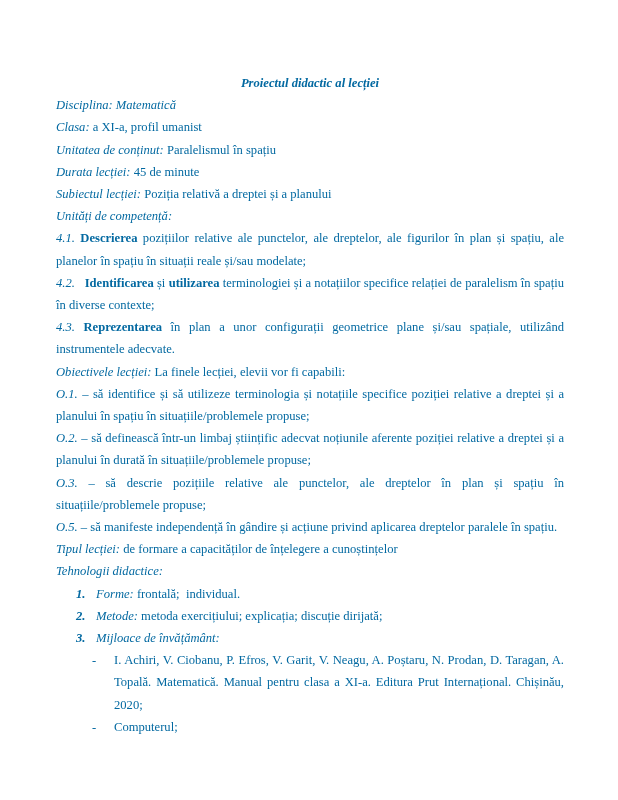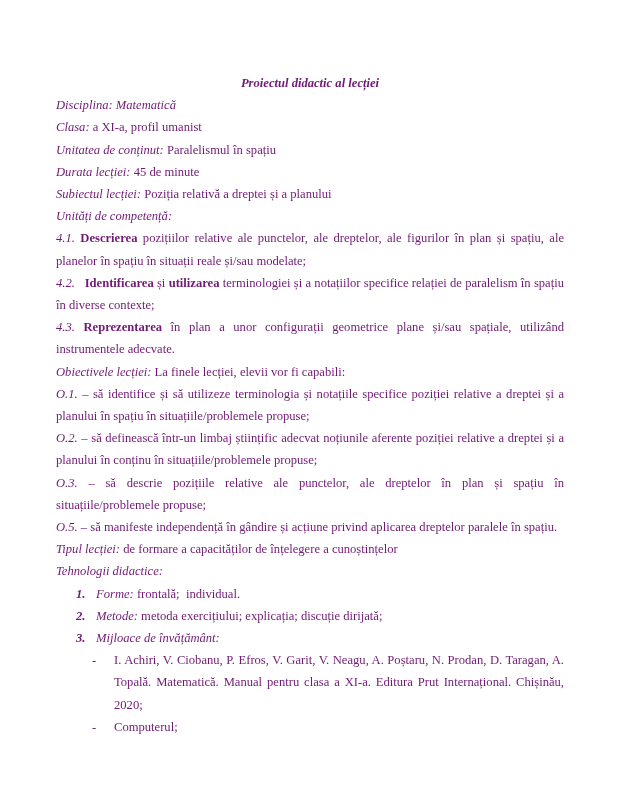--- a/index.html
+++ b/index.html
@@ -1,20 +1,20 @@
 <!DOCTYPE html>
 <html><head>
   <meta charset="utf-8">
   <style>
     html, body { margin: 0; padding: 0; background: #ffffff; }
     body { width: 618px; height: 800px; overflow: hidden; position: relative; }
     .page {
       position: absolute; left: 56px; top: 72px; width: 508px;
       font-family: "Liberation Serif", "DejaVu Serif", serif;
-      font-size: 12.6px; color: #701a75; line-height: 22.2px;
+      font-size: 12.6px; color: #0369a1; line-height: 22.2px;
     }
     .title { text-align: center; font-style: italic; font-weight: bold; }
     .line { white-space: nowrap; }
     .just { text-align: justify; }
     .bi { font-weight: normal; font-style: italic; }
     .i { font-style: italic; }
     .b { font-weight: bold; }
     .ol { padding-left: 20px; }
     .ol .num { display: inline-block; width: 20px; font-weight: bold; font-style: italic; }
     .ul { padding-left: 36px; position: relative; }
@@ -33,21 +33,21 @@
   <div class="line"><span class="bi">Durata lecției:</span><span> 45 de minute</span></div>
   <div class="line"><span class="bi">Subiectul lecției:</span><span> Poziția relativă a dreptei și a planului</span></div>
 
   <div class="line bi">Unități de competență:</div>
   <div class="just"><span class="bi">4.1.</span><span> </span><span class="b">Descrierea</span><span> pozițiilor relative ale punctelor, ale dreptelor, ale figurilor în plan și spațiu, ale planelor în spațiu în situații reale și/sau modelate;</span></div>
   <div class="just"><span class="bi">4.2.</span><span style="white-space:pre">   </span><span class="b">Identificarea</span><span> și </span><span class="b">utilizarea</span><span> terminologiei și a notațiilor specifice relației de paralelism în spațiu în diverse contexte;</span></div>
   <div class="just"><span class="bi">4.3.</span><span> </span><span class="b">Reprezentarea</span><span> în plan a unor configurații geometrice plane și/sau spațiale, utilizând instrumentele adecvate.</span></div>
 
   <div class="line"><span class="bi">Obiectivele lecției:</span><span> La finele lecției, elevii vor fi capabili:</span></div>
   <div class="just"><span class="bi">O.1.</span><span> – să identifice și să utilizeze terminologia și notațiile specifice poziției relative a dreptei și a planului în spațiu în situațiile/problemele propuse;</span></div>
-  <div class="just"><span class="bi">O.2.</span><span> – să definească într-un limbaj științific adecvat noțiunile aferente poziției relative a dreptei și a planului în conținu în situațiile/problemele propuse;</span></div>
+  <div class="just"><span class="bi">O.2.</span><span> – să definească într-un limbaj științific adecvat noțiunile aferente poziției relative a dreptei și a planului în durată în situațiile/problemele propuse;</span></div>
   <div class="just"><span class="bi">O.3.</span><span> – să descrie pozițiile relative ale punctelor, ale dreptelor în plan și spațiu în situațiile/problemele propuse;</span></div>
   <div class="just"><span class="bi">O.5.</span><span> – să manifeste independență în gândire și acțiune privind aplicarea dreptelor paralele în spațiu.</span></div>
 
   <div class="line"><span class="bi">Tipul lecției:</span><span> de formare a capacităților de înțelegere a cunoștințelor</span></div>
 
   <div class="line bi">Tehnologii didactice:</div>
   <div class="ol">
     <div class="line"><span class="num">1.</span><span class="bi">Forme:</span><span style="white-space:pre"> frontală;  individual.</span></div>
     <div class="line"><span class="num">2.</span><span class="bi">Metode:</span><span> metoda exercițiului; explicația; discuție dirijată;</span></div>
     <div class="line"><span class="num">3.</span><span class="bi">Mijloace de învățământ:</span><span></span></div>

